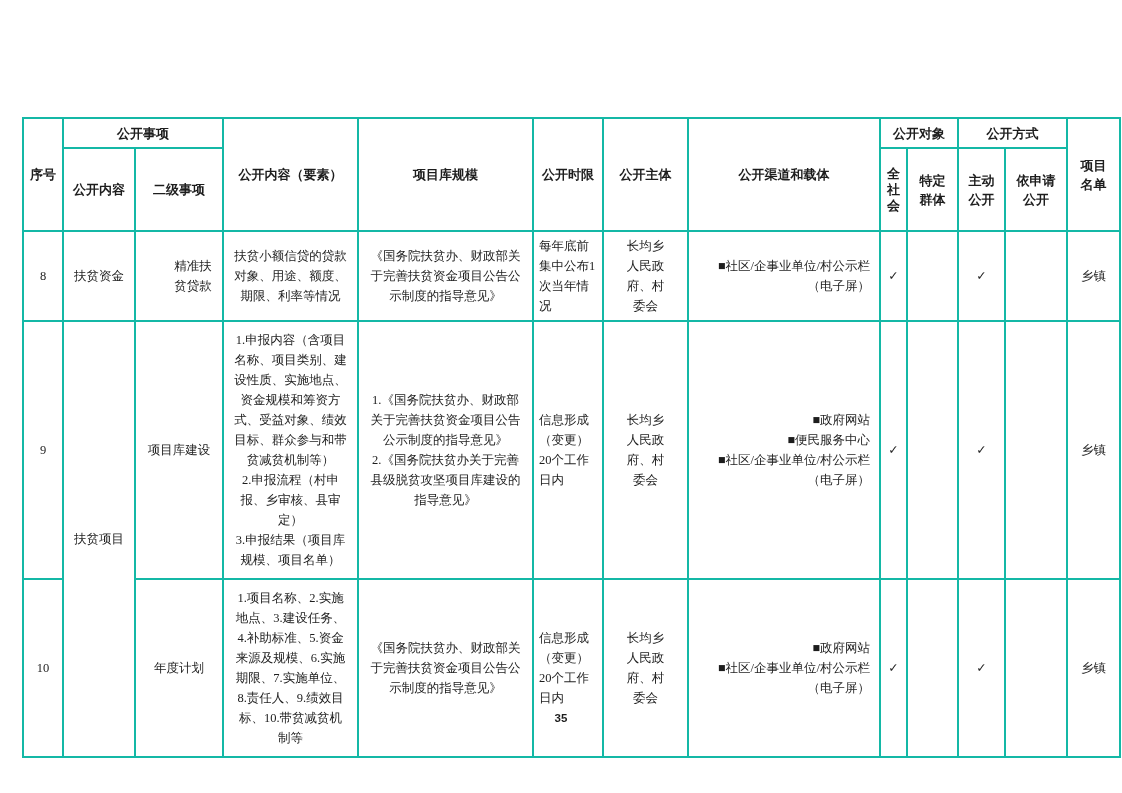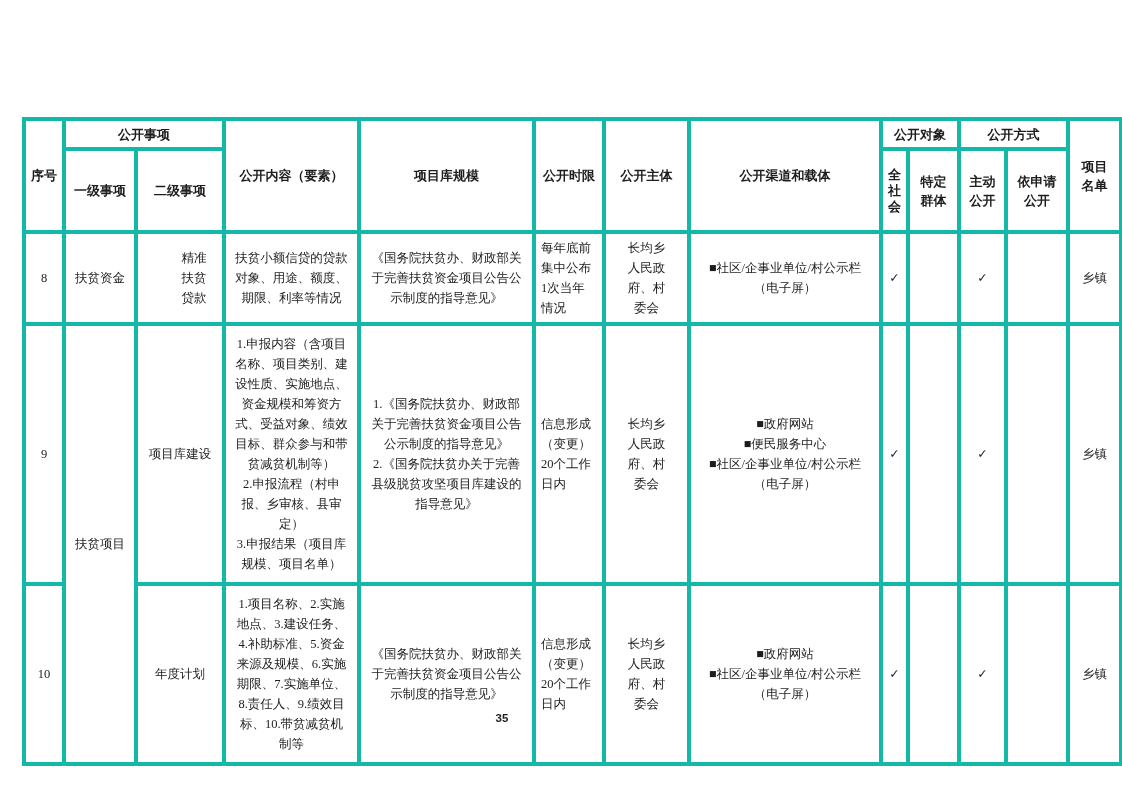--- a/index.html
+++ b/index.html
@@ -5,21 +5,21 @@
   html,body{margin:0;padding:0;}
   body{
     width:1122px;height:793px;background:#ffffff;position:relative;
     font-family:"Liberation Serif", serif;color:#1d1d1d;
   }
   .sheet{position:absolute;left:22px;top:117px;width:1098px;}
   table.disclosure{
     border-collapse:collapse;table-layout:fixed;width:1098px;
   }
   th,td{
-    border:4px solid #14b8a6;
+    border:2px solid #14b8a6;
     vertical-align:middle;
     text-align:center;
     font-size:12.5px;
     line-height:20px;
     padding:2px 4px;
     font-weight:normal;
     word-break:break-word;
     overflow-wrap:break-word;
     box-sizing:border-box;
   }
@@ -27,32 +27,32 @@
     font-family:"Liberation Sans", sans-serif;
     font-weight:bold;
     font-size:13px;
     line-height:19px;
   }
   .prewrap{white-space:pre-wrap;}
   
   td.c-content{text-align:center;padding:8px 9px;}
   td.c-basis{text-align:center;padding:4px 10px;}
   td.c-time{text-align:left;padding:4px 5px;}
-  td.c-channel{text-align:center;padding:4px 9px;}
+  td.c-channel{text-align:right;padding:4px 9px;}
   td.c-l2{padding:2px 10px;}
   td.c-subject{padding:2px 20px;}
   
   th.h-aud-all{padding:2px 1px;word-break:break-all;line-height:16px;}
   th.h-two{padding:2px 8px;}
   th.h-req{padding:2px 7px;}
   th.h-level{padding:2px 8px;}
   
   .maxw4{display:inline-block;max-width:4.35em;margin-left:28px;}
   .pageno{
-    position:absolute;left:0;top:712px;width:1004px;text-align:center;
+    position:absolute;left:0;top:712px;width:1122px;text-align:center;
     font-family:"Liberation Sans", sans-serif;
     font-weight:bold;font-size:11.5px;color:#1d1d1d;
   }
 </style>
 </head>
 <body>
 
 <div class="sheet">
   <table class="disclosure">
     <colgroup>
@@ -77,21 +77,21 @@
         <th rowspan="2">公开内容（要素）</th>
         <th rowspan="2">项目库规模</th>
         <th rowspan="2">公开时限</th>
         <th rowspan="2">公开主体</th>
         <th rowspan="2">公开渠道和载体</th>
         <th colspan="2">公开对象</th>
         <th colspan="2">公开方式</th>
         <th rowspan="2" class="h-level">项目名单</th>
       </tr>
       <tr style="height:83px">
-        <th>一级事项</th>
+        <th>公开内容</th>
         <th>二级事项</th>
         <th class="h-aud-all">全社会</th>
         <th class="h-two">特定群体</th>
         <th class="h-two">主动公开</th>
         <th class="h-req">依申请公开</th>
       </tr>
     </thead>
     <tbody>
       <tr style="height:82px">
         <td>8</td>

